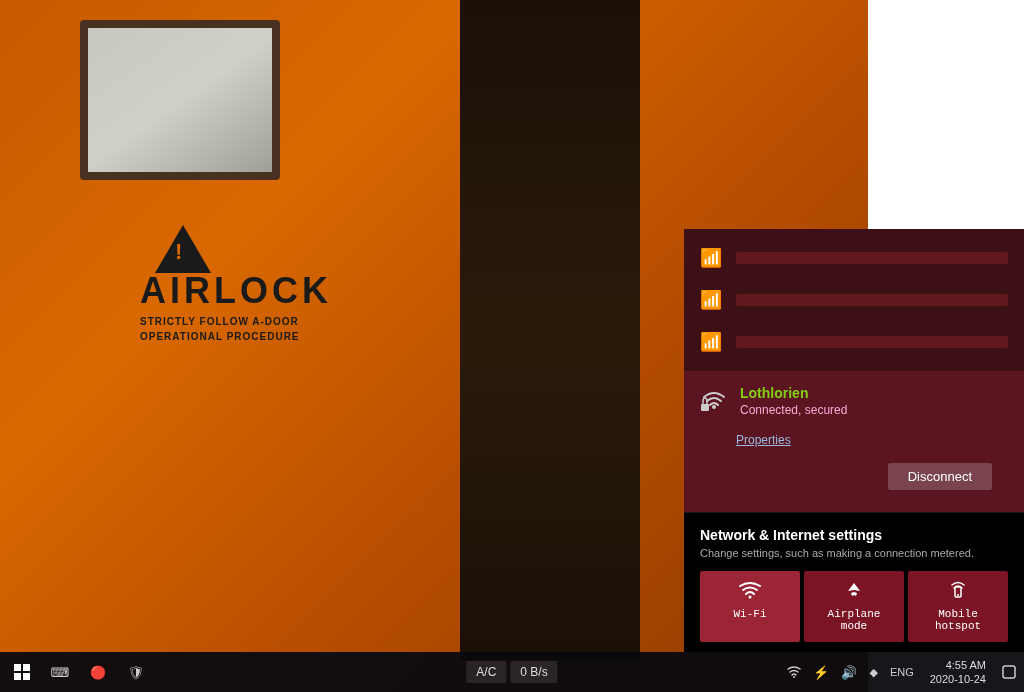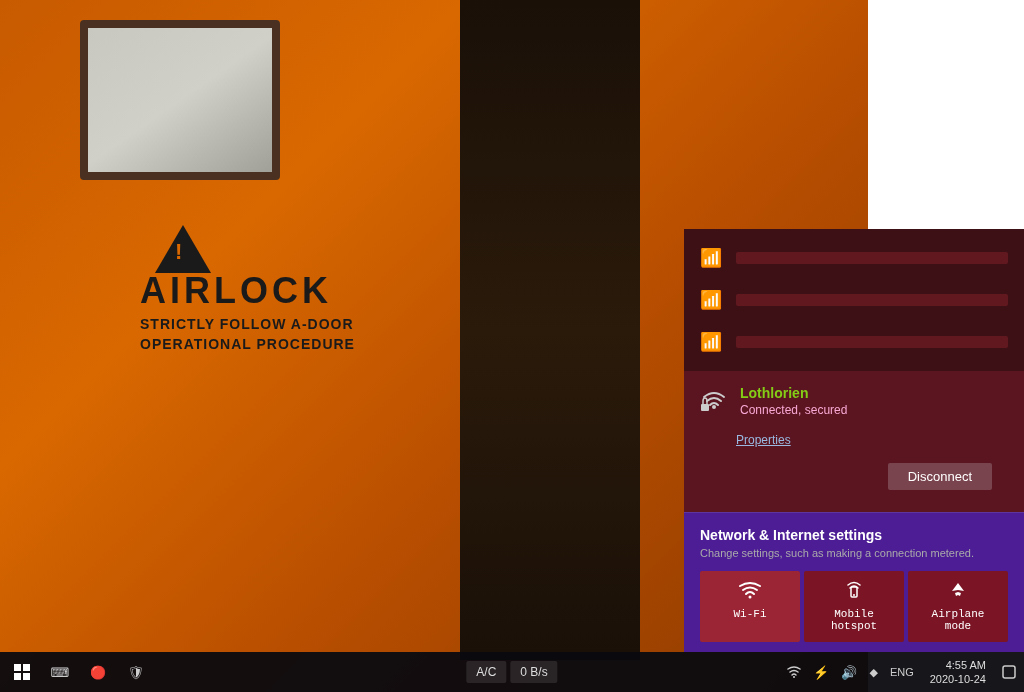--- a/index.html
+++ b/index.html
@@ -39,21 +39,21 @@
       top: 270px;
       left: 140px;
     }
     .airlock-warning {
       font-size: 36px;
       color: #1a1a1a;
       font-weight: 900;
       letter-spacing: 4px;
     }
     .airlock-sub {
-      font-size: 14px;
+      font-size: 10px;
       color: #1a1a1a;
       font-weight: 700;
       letter-spacing: 1px;
       margin-top: 4px;
     }
 
     
     .warning-triangle {
       position: absolute;
       top: 225px;
@@ -297,21 +297,21 @@
       border: none;
       color: #ffffff;
       font-size: 13px;
       cursor: pointer;
       border-radius: 2px;
     }
 
     
     .wifi-settings-section {
       padding: 14px 16px 10px 16px;
-      background: #4c1d95;
+      background: #000000;
       border-top: 1px solid rgba(255,255,255,0.1);
     }
 
     .wifi-settings-title {
       font-size: 14px;
       color: #ffffff;
       font-weight: 600;
       margin-bottom: 4px;
     }
 
@@ -451,38 +451,38 @@
             <path d="M7 13 Q11 9 15 13" stroke="white" stroke-width="2" fill="none" stroke-linecap="round"></path>
             <circle cx="11" cy="16" r="1.5" fill="white"></circle>
           </svg>
         </span>
         <span class="toggle-label">Wi-Fi</span>
       </button>
 
       <button class="wifi-toggle-btn">
         <span class="toggle-icon">
           <svg width="22" height="18" viewBox="0 0 22 18" fill="none">
+            <path d="M11 2 L17 10 L11 9 L5 10 Z" fill="white"></path>
+            <path d="M8 12 L11 11 L14 12 L13 15 L11 14 L9 15 Z" fill="white"></path>
+          </svg>
+        </span>
+        <span class="toggle-label">Airplane mode</span>
+      </button>
+
+      <button class="wifi-toggle-btn">
+        <span class="toggle-icon">
+          <svg width="22" height="18" viewBox="0 0 22 18" fill="none">
             <rect x="8" y="6" width="6" height="10" rx="1" stroke="white" stroke-width="1.5" fill="none"></rect>
             <circle cx="11" cy="14" r="1" fill="white"></circle>
             <path d="M5 4 Q11 -1 17 4" stroke="white" stroke-width="1.5" fill="none" stroke-linecap="round"></path>
             <path d="M7 7 Q11 3 15 7" stroke="white" stroke-width="1.5" fill="none" stroke-linecap="round"></path>
           </svg>
         </span>
         <span class="toggle-label">Mobile hotspot</span>
       </button>
-
-      <button class="wifi-toggle-btn">
-        <span class="toggle-icon">
-          <svg width="22" height="18" viewBox="0 0 22 18" fill="none">
-            <path d="M11 2 L17 10 L11 9 L5 10 Z" fill="white"></path>
-            <path d="M8 12 L11 11 L14 12 L13 15 L11 14 L9 15 Z" fill="white"></path>
-          </svg>
-        </span>
-        <span class="toggle-label">Airplane mode</span>
-      </button>
     </div>
   </div>
 </div>
 
 <div class="taskbar">
 
   <div class="taskbar-left">
     <div class="taskbar-icon">
       <svg width="16" height="16" viewBox="0 0 16 16" fill="white">
         <rect x="0" y="0" width="7" height="7"></rect>

